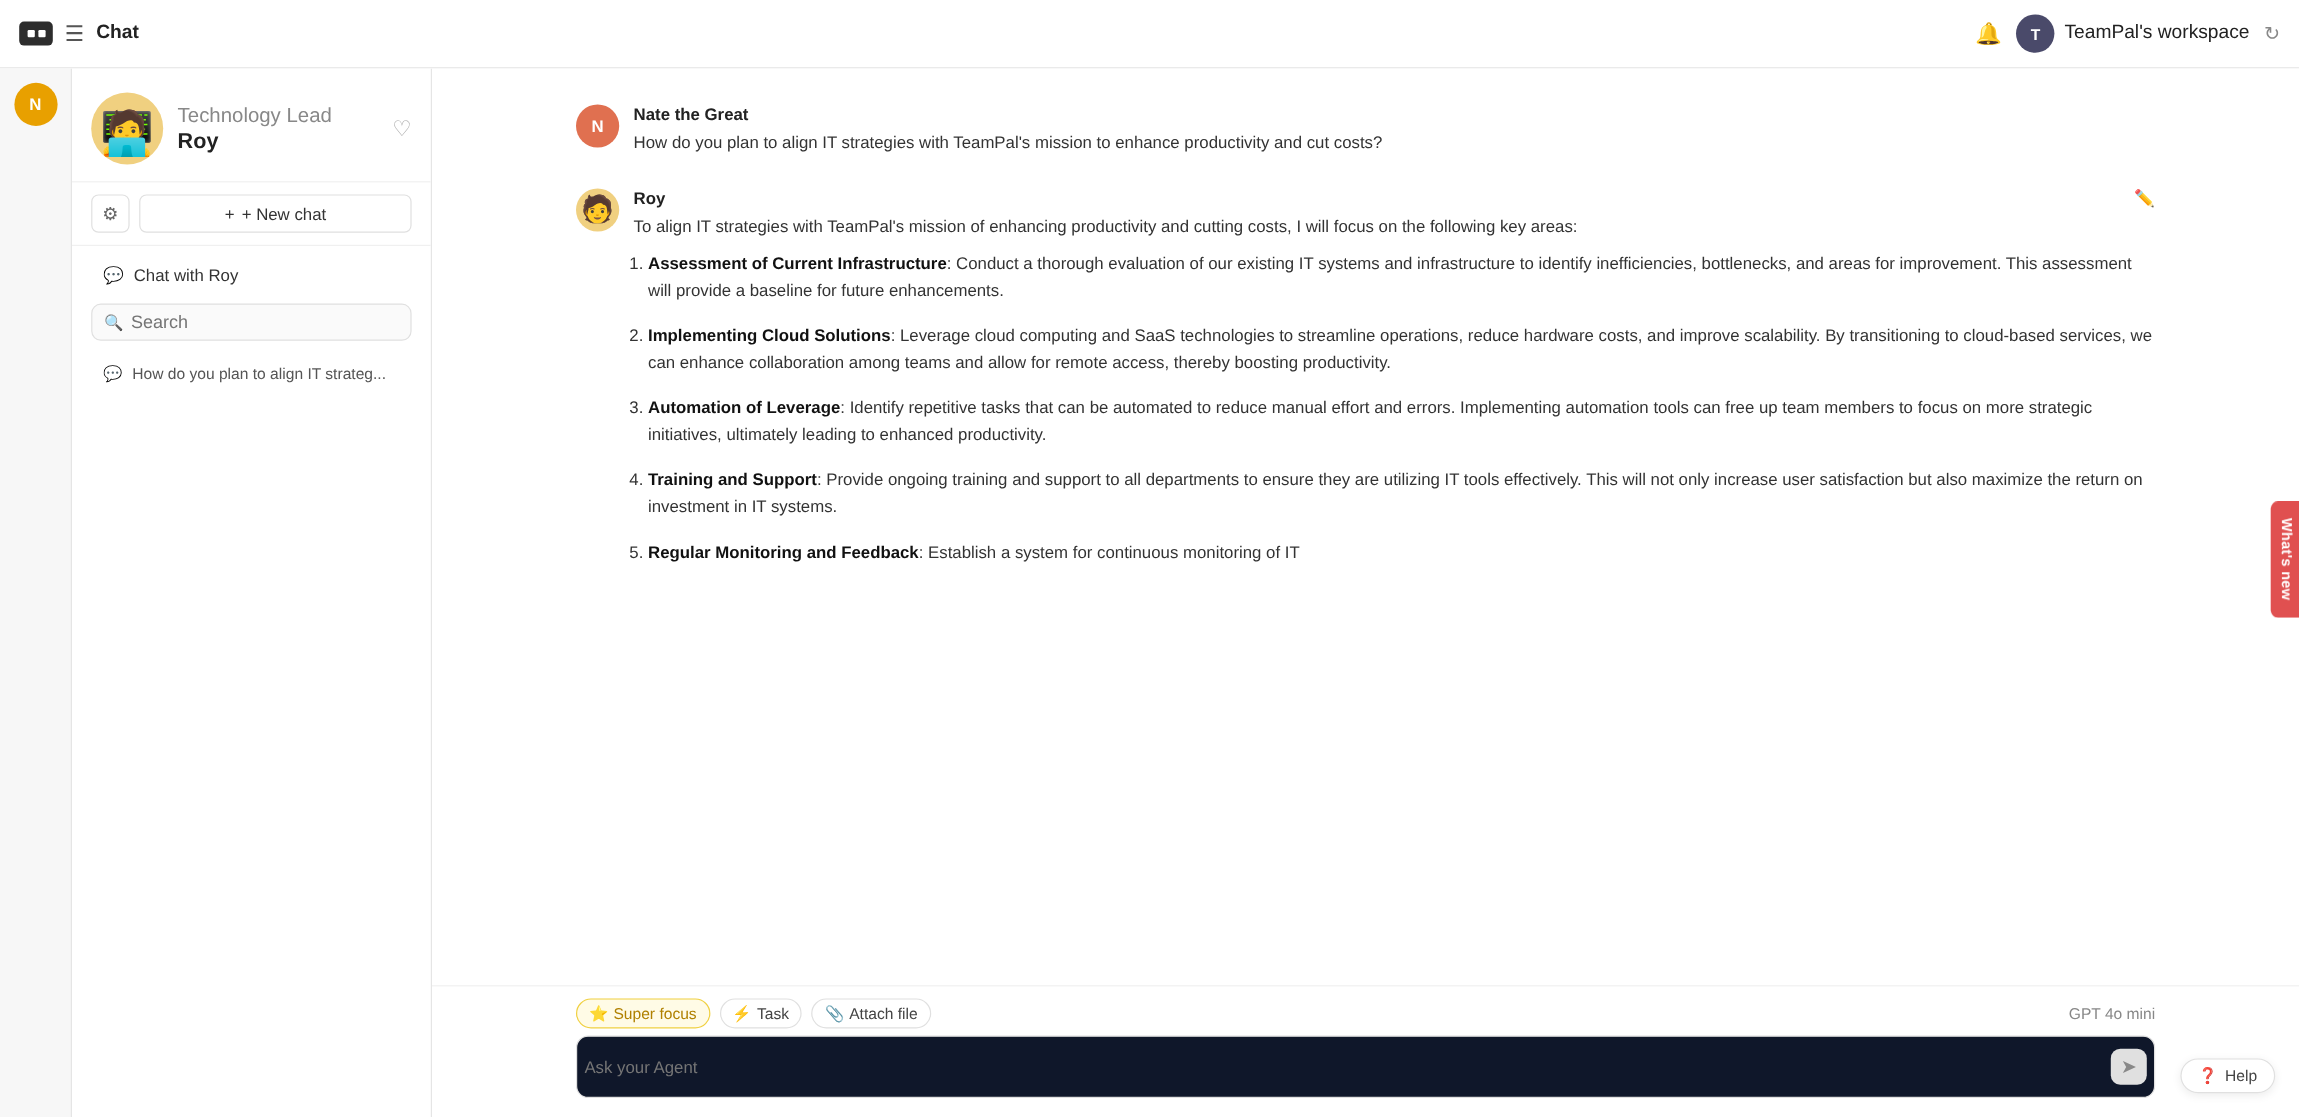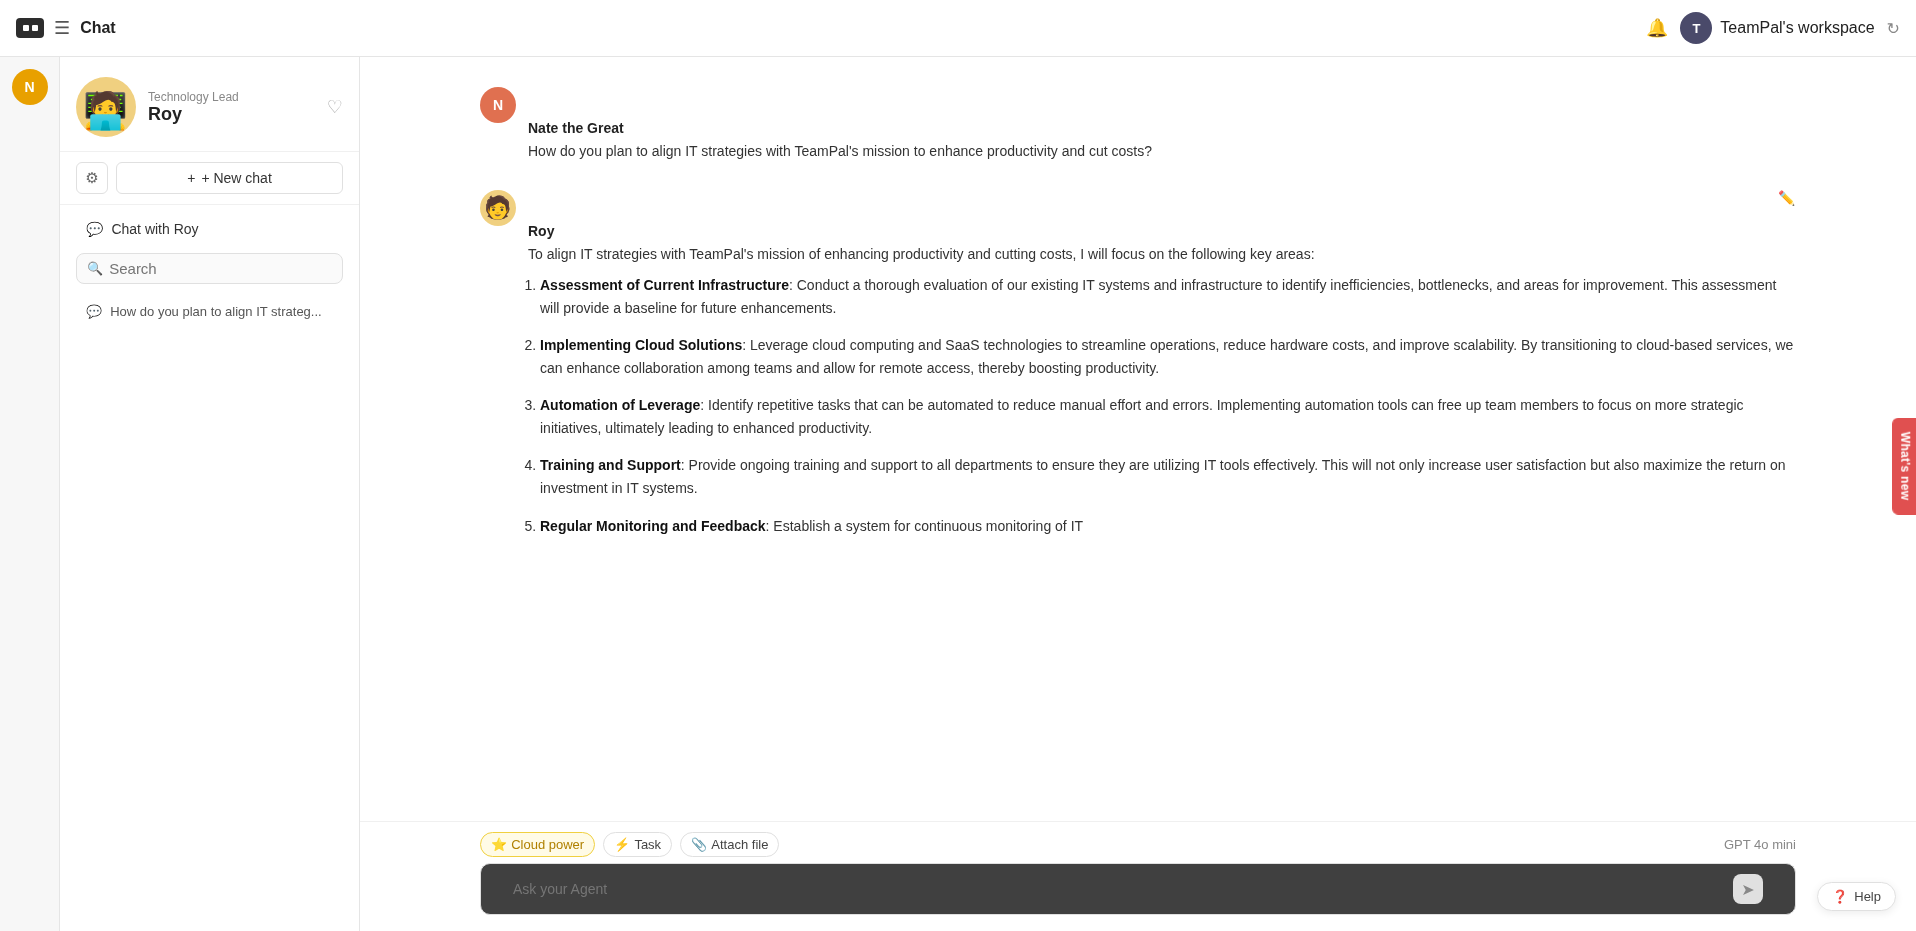--- a/index.html
+++ b/index.html
@@ -153,21 +153,21 @@
     }
     .profile-avatar-icon {
       font-size: 36px;
       line-height: 1;
       margin-top: 8px;
     }
     .profile-info {
       flex: 1;
     }
     .profile-role {
-      font-size: 12px;
+      font-size: 17px;
       color: #888;
       font-weight: 400;
     }
     .profile-name {
       font-size: 18px;
       font-weight: 700;
       color: #222;
     }
     .profile-heart {
       font-size: 18px;
@@ -317,21 +317,20 @@
       text-align: center;
     }
     .message-content {
       flex: 1;
     }
     .message-sender {
       font-size: 14px;
       font-weight: 600;
       color: #222;
       margin-bottom: 4px;
-      margin-top: 33px;
     }
     .message-text {
       font-size: 14px;
       color: #333;
       line-height: 1.6;
     }
 
     
     .agent-response-wrapper {
       position: relative;
@@ -402,23 +401,23 @@
     .gpt-label {
       margin-left: auto;
       font-size: 13px;
       color: #888;
     }
     .input-box-wrapper {
       display: flex;
       align-items: center;
       border: 1px solid #e0e0e0;
       border-radius: 10px;
-      padding: 10px 32px;
+      padding: 10px 6px;
       gap: 10px;
-      background: #404040;
+      background: #0f172a;
     }
     .input-box {
       flex: 1;
       border: none;
       background: transparent;
       outline: none;
       font-size: 14px;
       color: #aaa;
     }
     .send-btn {
@@ -577,21 +576,21 @@
         </div>
         <span class="edit-icon">✏️</span>
       </div>
 
     </div>
 
     <div class="input-area">
       <div class="input-toolbar">
         <button class="superpower-btn">
           <span class="superpower-star">⭐</span>
-          <span>Cloud power</span>
+          <span>Super focus</span>
         </button>
         <button class="task-btn">
           <span>⚡</span>
           <span>Task</span>
         </button>
         <button class="attach-btn">
           <span>📎</span>
           <span>Attach file</span>
         </button>
         <span class="gpt-label">GPT 4o mini</span>

